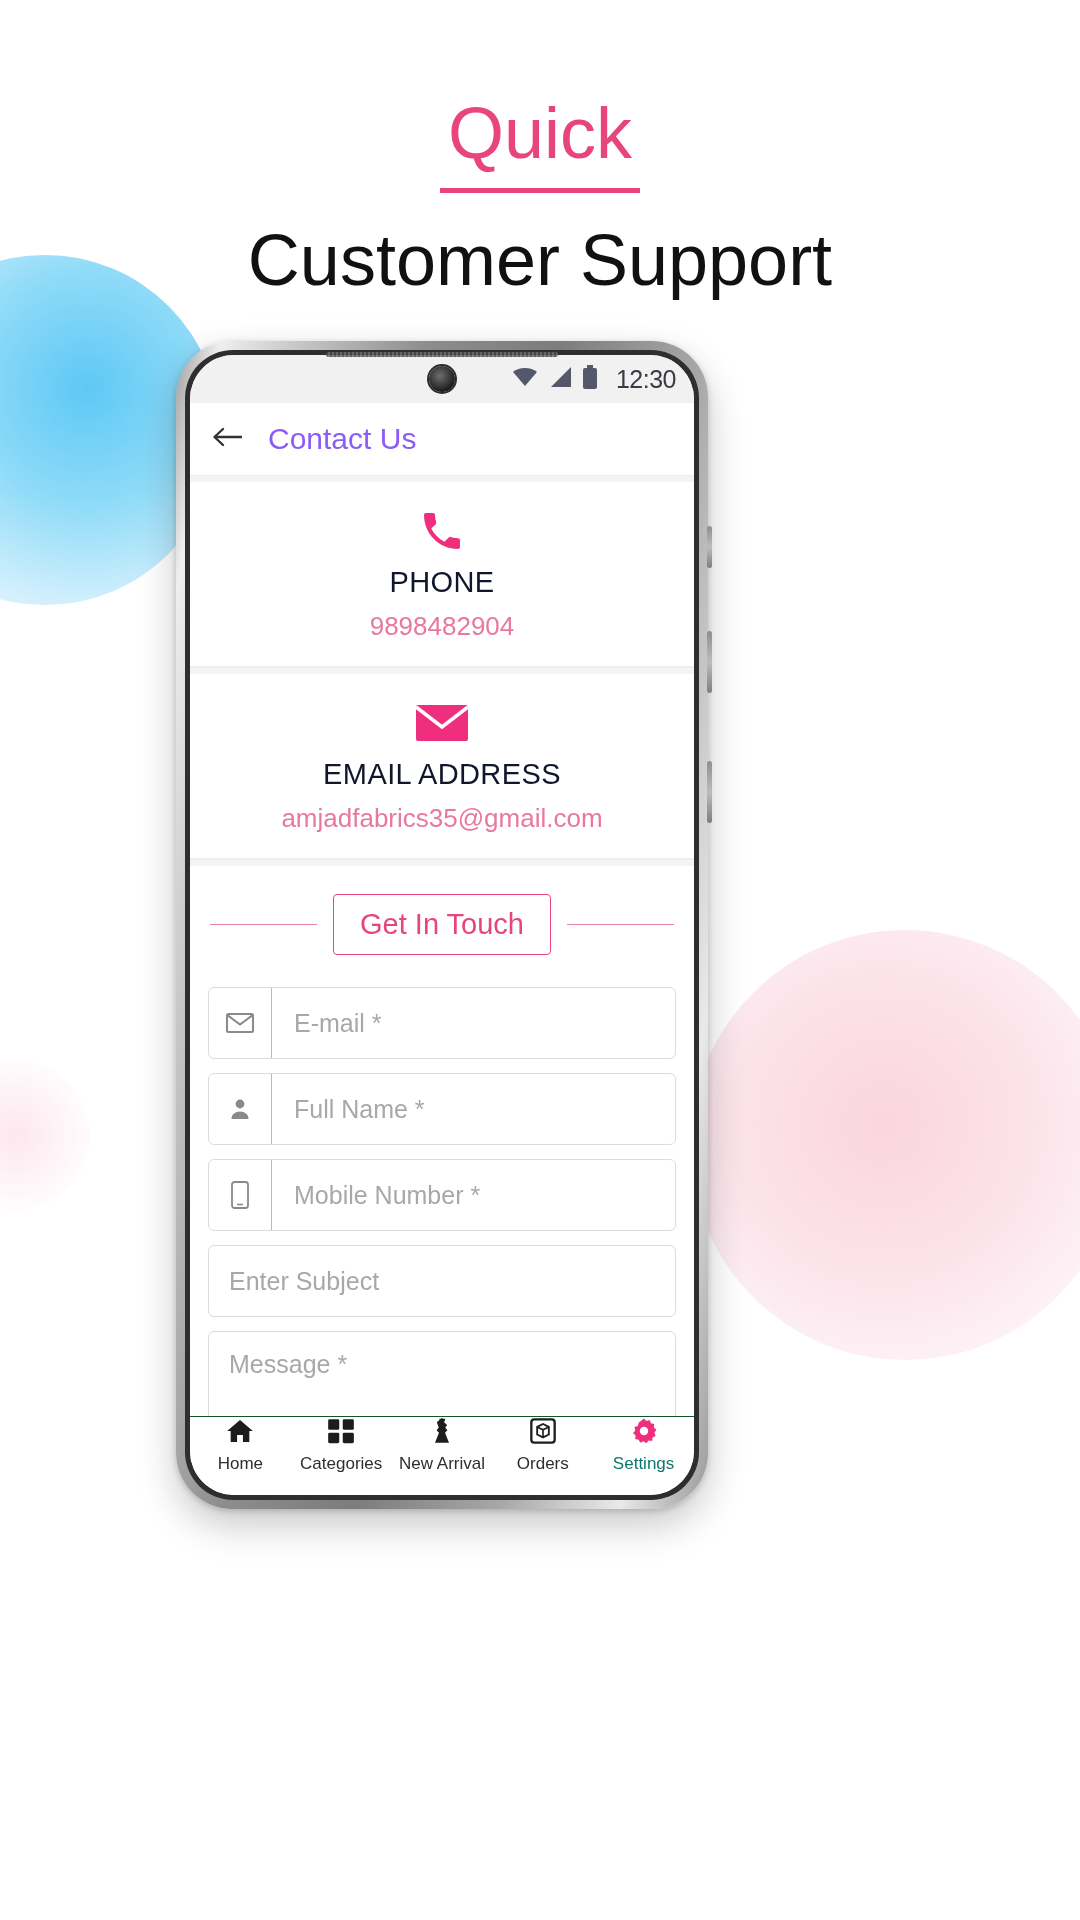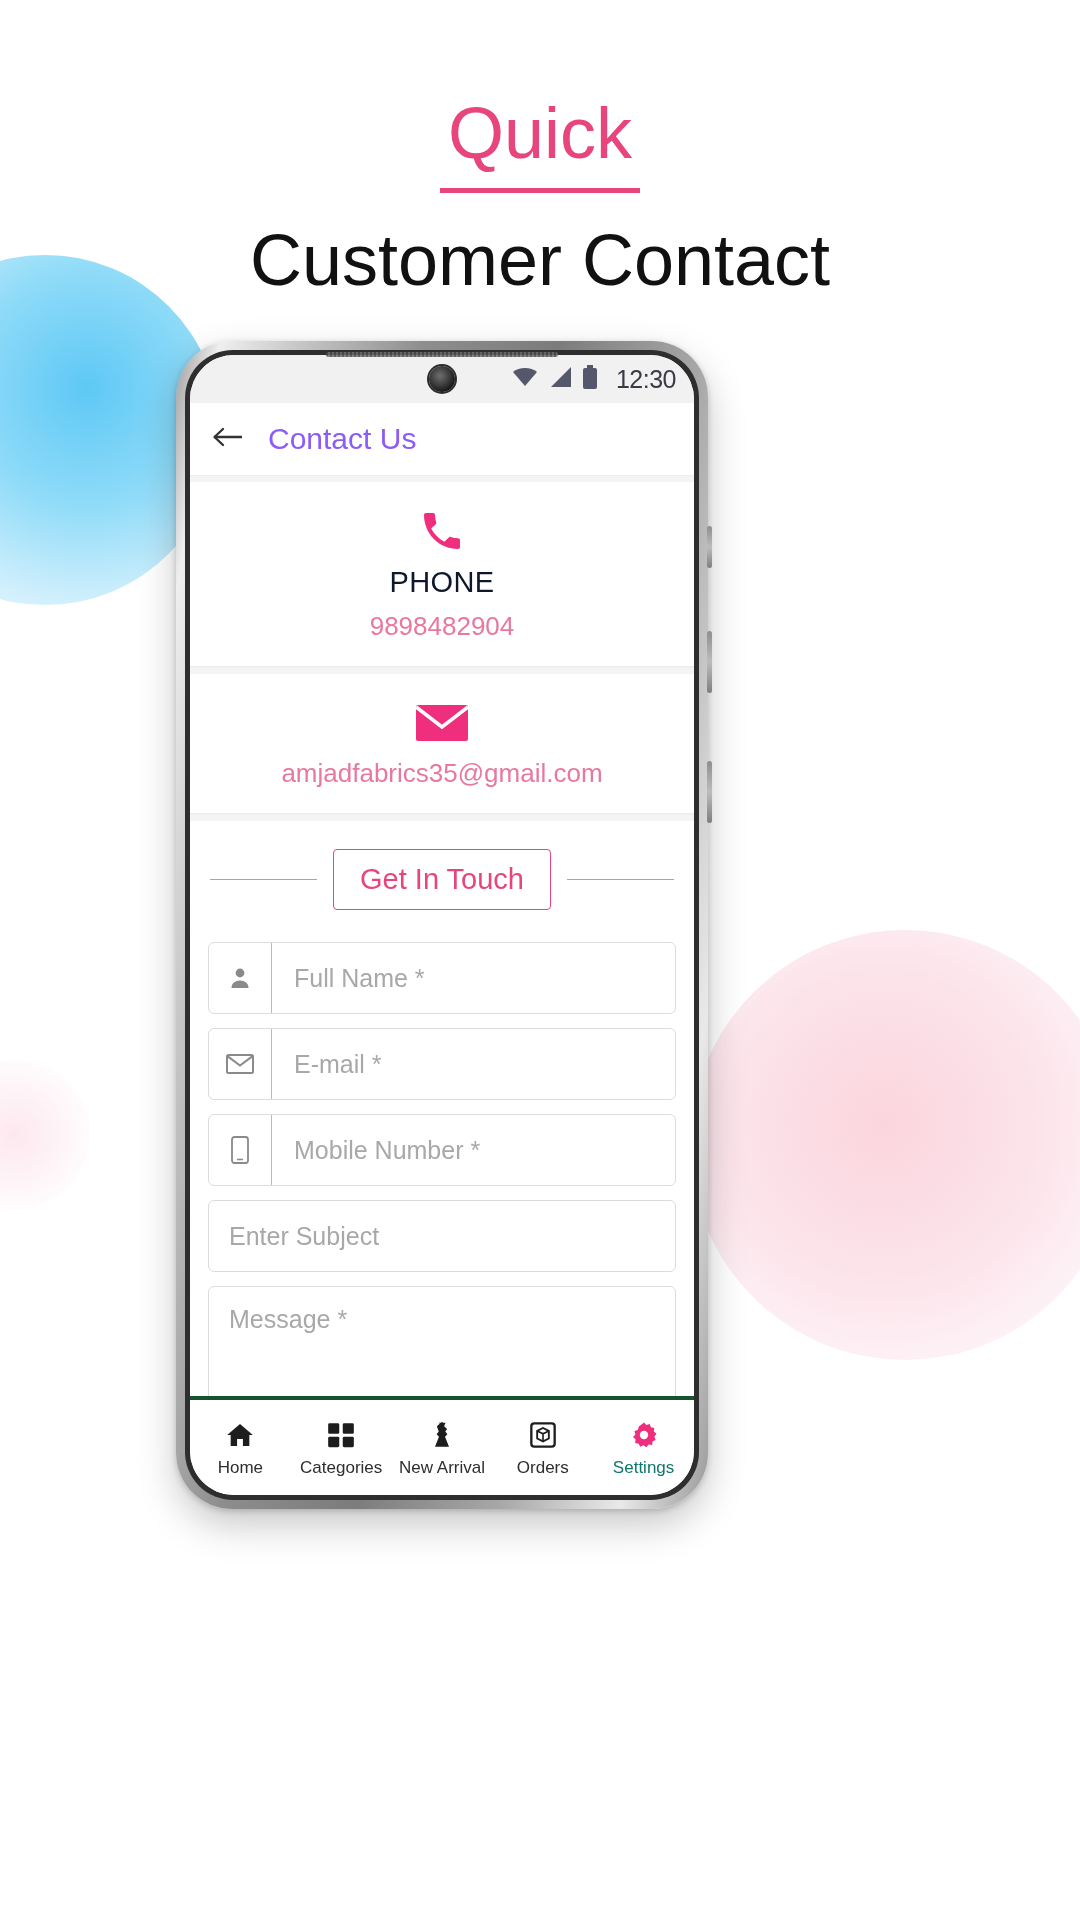--- a/index.html
+++ b/index.html
@@ -129,37 +129,37 @@
   .field.msg{height:122px;align-items:flex-start;}
   .field.msg .fin{padding-top:16px;align-items:flex-start;}
   .field.msg textarea{
     border:none;outline:none;resize:none;width:100%;height:90px;
     font-size:25px;color:#9b9b9b;font-family:"Liberation Sans", sans-serif;background:transparent;
   }
   input::placeholder,textarea::placeholder{color:#a8a8a8;}
 
   
   .bottomnav{
-    flex:0 0 78px;background:#ffffff;border-top:4px solid #14532d;
-    display:flex;align-items:flex-end;justify-content:space-around;padding-bottom:17px;
+    flex:0 0 78px;background:#ffffff;border-top:1px solid #14532d;
+    display:flex;align-items:flex-start;justify-content:space-around;padding-bottom:0;
   }
   .nav-item{display:flex;flex-direction:column;align-items:center;gap:5px;width:92px;}
   .nav-item .nl{font-size:17px;color:#2e2e2e;}
   .nav-item.active .nl{color:#0f766e;}
 </style>
 </head>
 <body>
 
 <div class="blob blob-blue"></div>
 <div class="blob blob-pink"></div>
 <div class="blob blob-pink2"></div>
 
 <div class="headline">
   <span class="line1">Quick</span>
-  <span class="line2">Customer Contact</span>
+  <span class="line2">Customer Support</span>
 </div>
 
 <div class="phone">
   <div class="sbtn b1"></div>
   <div class="sbtn b2"></div>
   <div class="sbtn b3"></div>
 
   <div class="phone-inner">
     <div class="earpiece"></div>
 
@@ -210,57 +210,58 @@
           <div class="val">9898482904</div>
         </div>
 
         <div class="card">
           <div class="ic">
             <svg width="54" height="40" viewBox="0 0 54 40">
               <rect x="1" y="2" width="52" height="36" rx="2" fill="#ef2f7d"></rect>
               <path d="M1 4 L27 24 L53 4" fill="none" stroke="#ffffff" stroke-width="3.5"></path>
             </svg>
           </div>
+          <div class="ttl">EMAIL ADDRESS</div>
           <div class="val">amjadfabrics35@gmail.com</div>
         </div>
 
         <div class="touch-wrap">
           <span class="touch-rule"></span>
           <span class="touch-btn">Get In Touch</span>
           <span class="touch-rule"></span>
         </div>
 
         <div class="form">
+
+          <div class="field">
+            <span class="fic">
+              <svg width="28" height="20" viewBox="0 0 28 20">
+                <rect x="1" y="1" width="26" height="18" rx="1.5" fill="none" stroke="#8a8a8a" stroke-width="2"></rect>
+                <path d="M1.8 2.4 L14 11.5 L26.2 2.4" fill="none" stroke="#8a8a8a" stroke-width="2"></path>
+              </svg>
+            </span>
+            <span class="fin">
+              <input type="text" placeholder="E-mail *" style="">
+            </span>
+          </div>
 
           <div class="field">
             <span class="fic">
               <svg width="22" height="24" viewBox="0 0 22 24" fill="#8a8a8a">
                 <circle cx="11" cy="7" r="4.4"></circle>
                 <path d="M2.5 22c0-4.7 3.8-7.5 8.5-7.5s8.5 2.8 8.5 7.5z"></path>
               </svg>
             </span>
             <span class="fin">
               <input type="text" placeholder="Full Name *" style="">
             </span>
           </div>
 
           <div class="field">
             <span class="fic">
-              <svg width="28" height="20" viewBox="0 0 28 20">
-                <rect x="1" y="1" width="26" height="18" rx="1.5" fill="none" stroke="#8a8a8a" stroke-width="2"></rect>
-                <path d="M1.8 2.4 L14 11.5 L26.2 2.4" fill="none" stroke="#8a8a8a" stroke-width="2"></path>
-              </svg>
-            </span>
-            <span class="fin">
-              <input type="text" placeholder="E-mail *" style="">
-            </span>
-          </div>
-
-          <div class="field">
-            <span class="fic">
               <svg width="18" height="28" viewBox="0 0 18 28">
                 <rect x="1" y="1" width="16" height="26" rx="2.5" fill="none" stroke="#8a8a8a" stroke-width="1.8"></rect>
                 <line x1="6" y1="23.5" x2="12" y2="23.5" stroke="#8a8a8a" stroke-width="1.6"></line>
               </svg>
             </span>
             <span class="fin">
               <input type="text" placeholder="Mobile Number *" style="">
             </span>
           </div>
 

